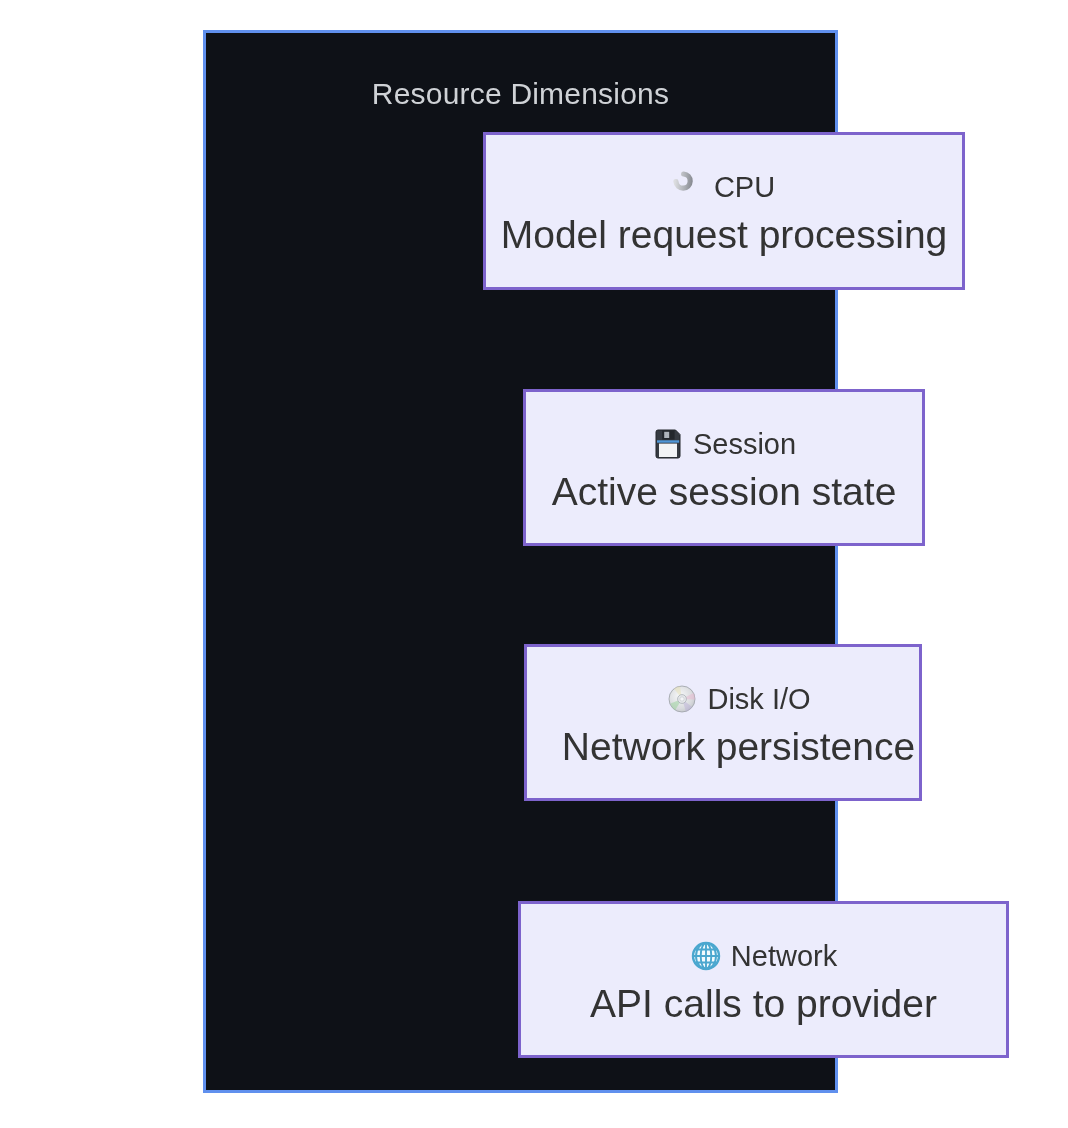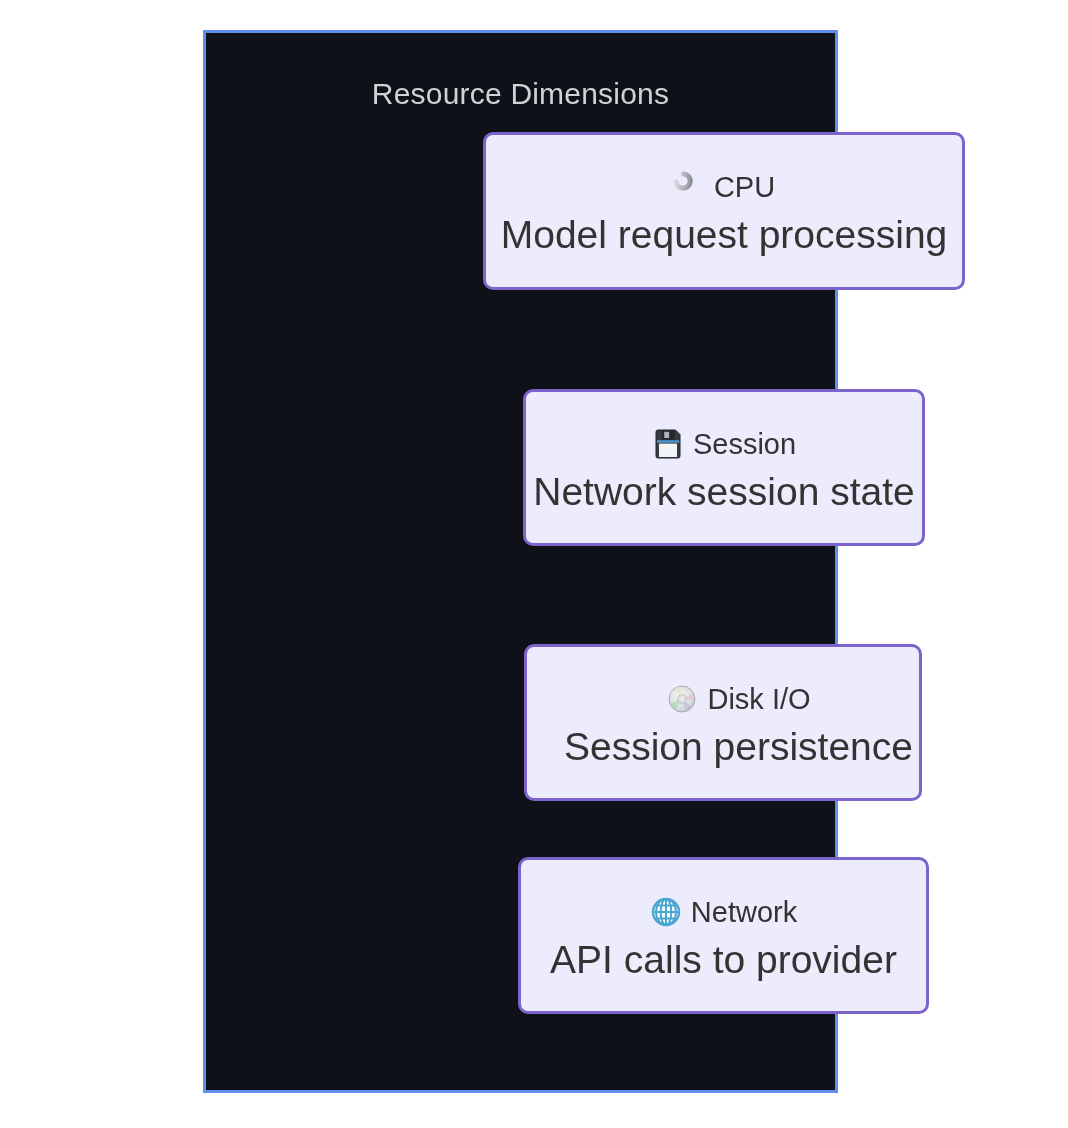--- a/index.html
+++ b/index.html
@@ -33,21 +33,21 @@
     text-align: center;
     color: #cfd2d6;
     font-size: 30px;
     letter-spacing: 0.2px;
   }
   .node {
     position: absolute;
     background: #ececfc;
     border: 3px solid #7d63cc;
     box-sizing: border-box;
-    border-radius: 10px;
+    border-radius: 0;
     color: #333333;
     display: flex;
     flex-direction: column;
     align-items: center;
     justify-content: center;
   }
   .node-row1 {
     display: flex;
     align-items: center;
     justify-content: center;
@@ -72,21 +72,21 @@
     height: 32px;
     display: inline-block;
     flex: 0 0 auto;
   }
   .icon svg { width: 100%; height: 100%; display: block; }
 
   
   #node-cpu     { left: 277px; top:  99px; width: 482px; height: 158px; }
   #node-memory  { left: 317px; top: 356px; width: 402px; height: 157px; }
   #node-disk    { left: 318px; top: 611px; width: 398px; height: 157px; padding-left: 31px; }
-  #node-network { left: 312px; top: 824px; width: 411px; height: 157px; }
+  #node-network { left: 312px; top: 868px; width: 491px; height: 157px; }
 </style>
 </head>
 <body>
 
 <div id="stage">
   <div class="panel">
     <div class="panel-title">Resource Dimensions</div>
 
     <div class="node" id="node-cpu">
       <div class="node-row1">
@@ -117,21 +117,21 @@
           <svg viewBox="0 0 32 32">
             <path d="M6,2 H23.5 L28,6.5 V28 Q28,30 26,30 H6 Q4,30 4,28 V4 Q4,2 6,2 Z" fill="#363b42" stroke="#22262b" stroke-width="1"></path>
             <rect x="10.2" y="2.4" width="12.4" height="9.2" fill="#23272c"></rect>
             <rect x="12.2" y="3.8" width="5" height="6.2" fill="#aeb4bb"></rect>
             <rect x="5" y="12.3" width="22.2" height="2.4" fill="#4f97d8"></rect>
             <path d="M7,15.6 H25 V29 H7 Z" fill="#f2f4f6"></path>
           </svg>
         </span>
         <span class="node-name">Session</span>
       </div>
-      <div class="node-desc">Network session state</div>
+      <div class="node-desc">Active session state</div>
     </div>
 
     <div class="node" id="node-disk">
       <div class="node-row1">
         <span class="icon">
           <svg viewBox="0 0 32 32">
             <defs>
               <radialGradient id="cdSilver" cx="0.42" cy="0.38" r="0.75">
                 <stop offset="0" stop-color="#f7f8f9"></stop>
                 <stop offset="0.65" stop-color="#d8dadd"></stop>
@@ -142,21 +142,21 @@
             <path d="M16,16 L4.5,20.5 A13,13 0 0,0 9,27.5 Z" fill="#9fd3a0" opacity="0.55"></path>
             <path d="M16,16 L27.5,10 A13,13 0 0,1 29,16.5 Z" fill="#e8b6d0" opacity="0.5"></path>
             <path d="M16,16 L8,5.5 A13,13 0 0,1 14,3.2 Z" fill="#e6e0b0" opacity="0.45"></path>
             <path d="M16,16 L20,28.4 A13,13 0 0,0 26,24 Z" fill="#b9aed6" opacity="0.45"></path>
             <circle cx="16" cy="16" r="4.4" fill="#e6e8eb" stroke="#aab0b6" stroke-width="0.8"></circle>
             <circle cx="16" cy="16" r="2.2" fill="#f4f5f7" stroke="#c4c8cd" stroke-width="0.7"></circle>
           </svg>
         </span>
         <span class="node-name">Disk I/O</span>
       </div>
-      <div class="node-desc">Session persistence</div>
+      <div class="node-desc">Network persistence</div>
     </div>
 
     <div class="node" id="node-network">
       <div class="node-row1">
         <span class="icon">
           <svg viewBox="0 0 32 32">
             <g fill="none" stroke="#4ba7cf" stroke-width="1.9" stroke-linecap="round">
               <circle cx="16" cy="16" r="13" fill="#f2fafd" stroke-width="2.4"></circle>
               <ellipse cx="16" cy="16" rx="5.3" ry="13"></ellipse>
               <ellipse cx="16" cy="16" rx="10" ry="13"></ellipse>

